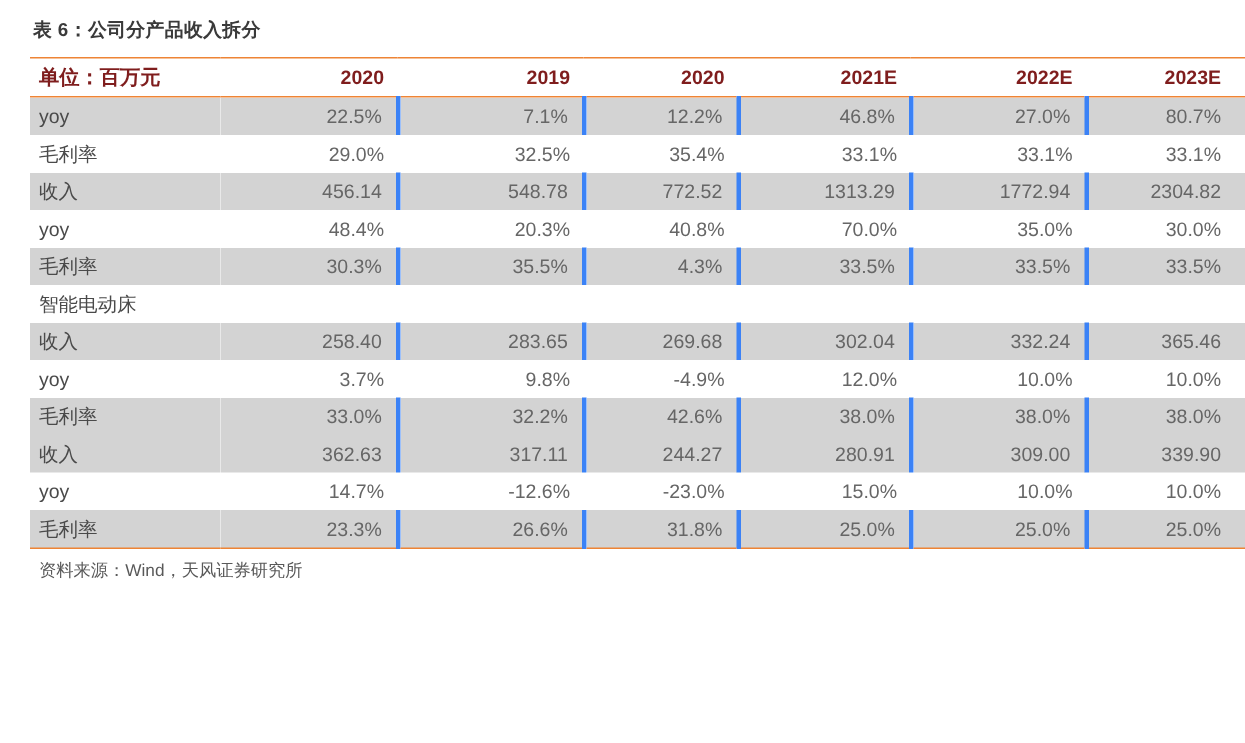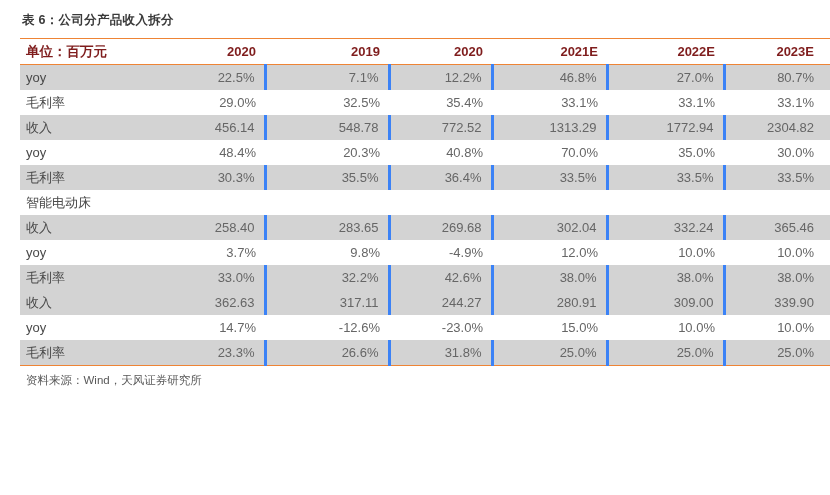--- a/index.html
+++ b/index.html
@@ -96,21 +96,21 @@
           <td class="val sep">20.3%</td>
           <td class="val sep">40.8%</td>
           <td class="val sep">70.0%</td>
           <td class="val sep">35.0%</td>
           <td class="val sep last">30.0%</td>
         </tr>
         <tr class="shaded">
           <td class="label">毛利率</td>
           <td class="val">30.3%</td>
           <td class="val sep">35.5%</td>
-          <td class="val sep">36.4%</td>
+          <td class="val sep">4.3%</td>
           <td class="val sep">33.5%</td>
           <td class="val sep">33.5%</td>
           <td class="val sep last">33.5%</td>
         </tr>
         <tr>
           <td colspan="7" class="label section">智能电动床</td>
         </tr>
         <tr class="shaded">
           <td class="label">收入</td>
           <td class="val">258.40</td>

